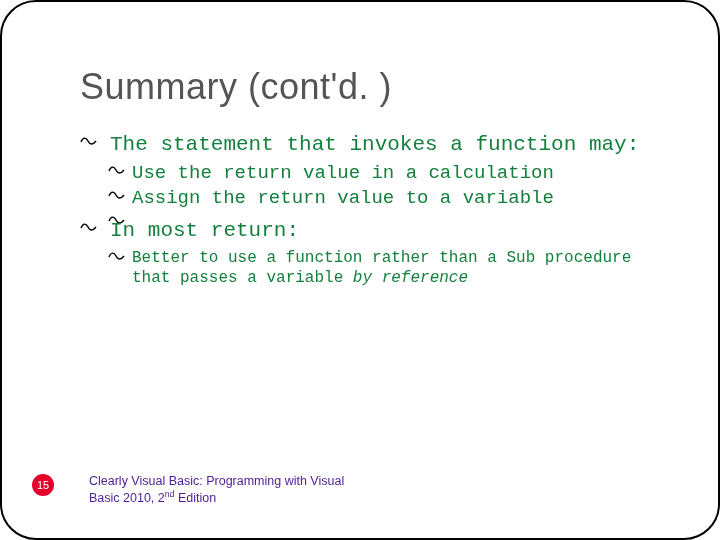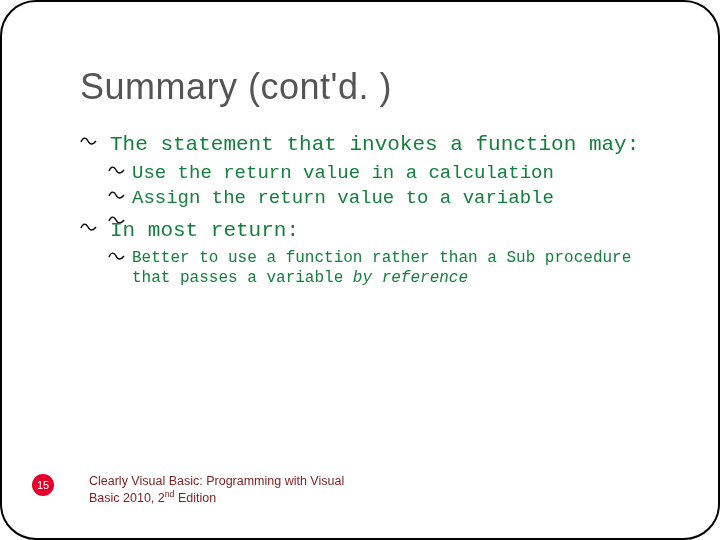--- a/index.html
+++ b/index.html
@@ -59,21 +59,21 @@
     align-items: center;
     justify-content: center;
     font-family: Arial, sans-serif;
     font-size: 11px;
     font-weight: 400;
     margin-right: 18px;
   }
   .source {
     font-family: Arial, sans-serif;
     font-size: 12.5px;
-    color: #7f1d1d;
+    color: #4c1d95;
     line-height: 1.2;
     max-width: 280px;
   }
   .sup { font-size: 0.7em; vertical-align: super; }
 </style>
 </head>
 <body>
 
 <div class="slide">
 

